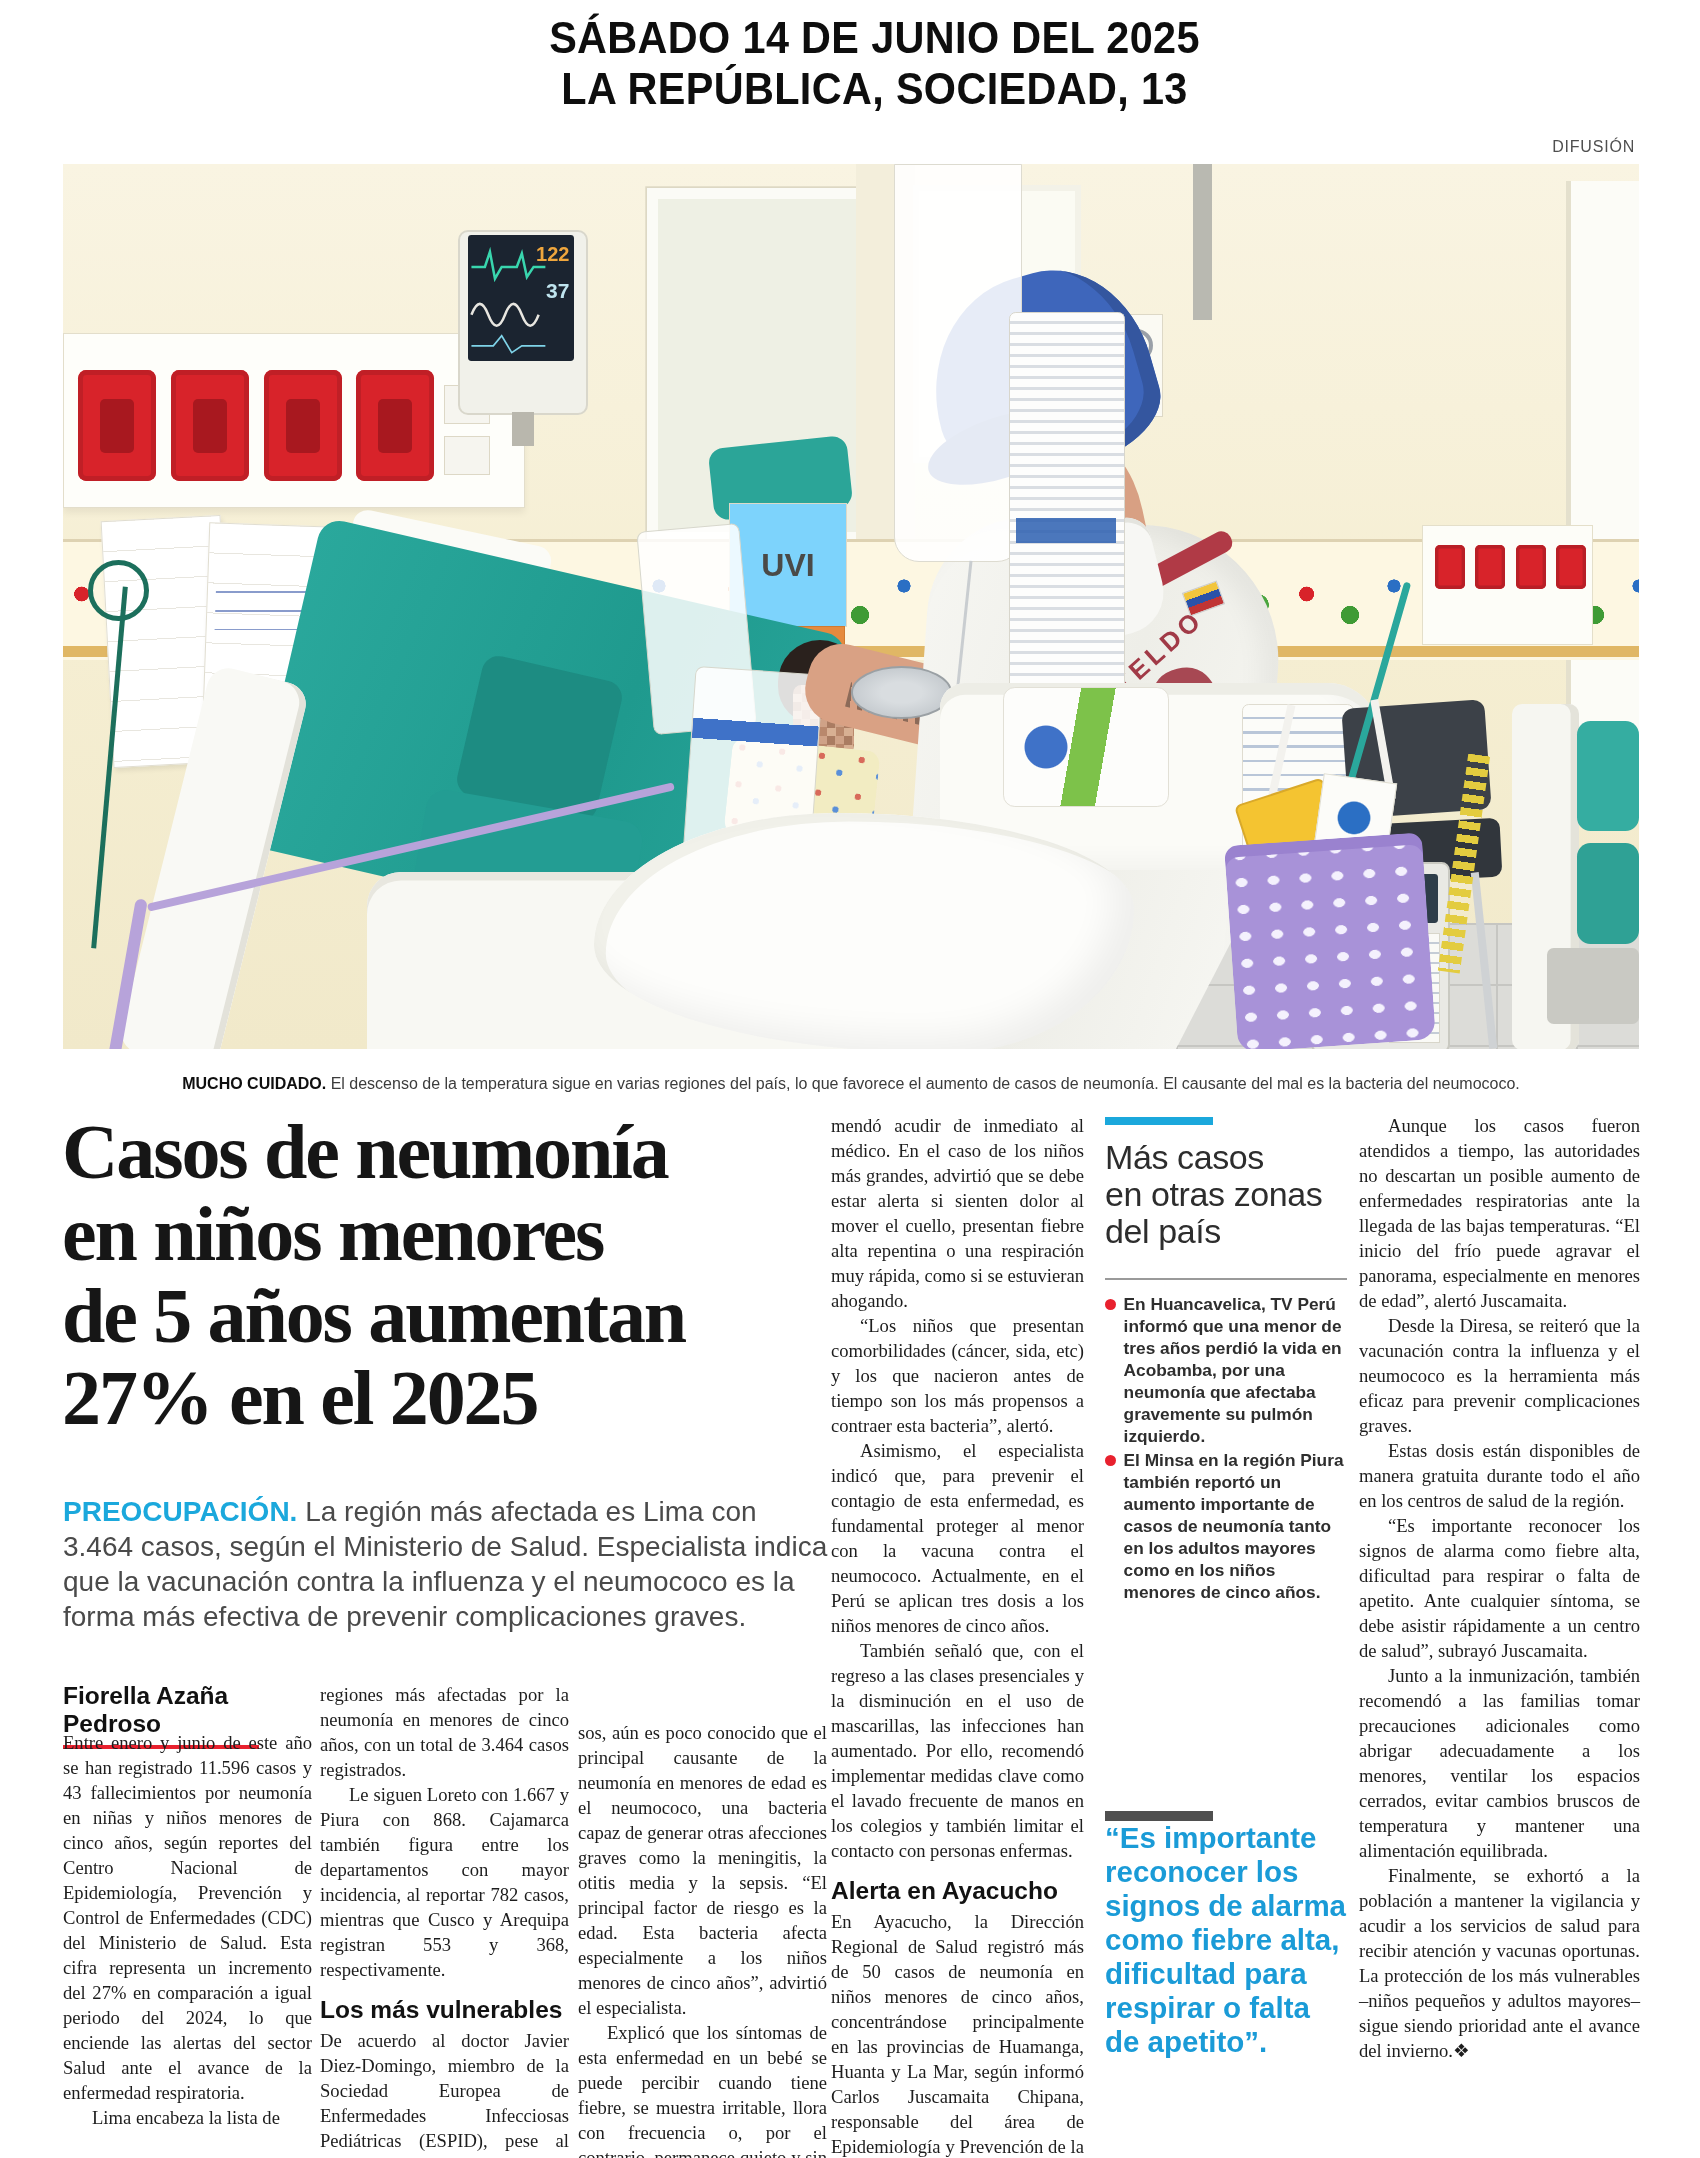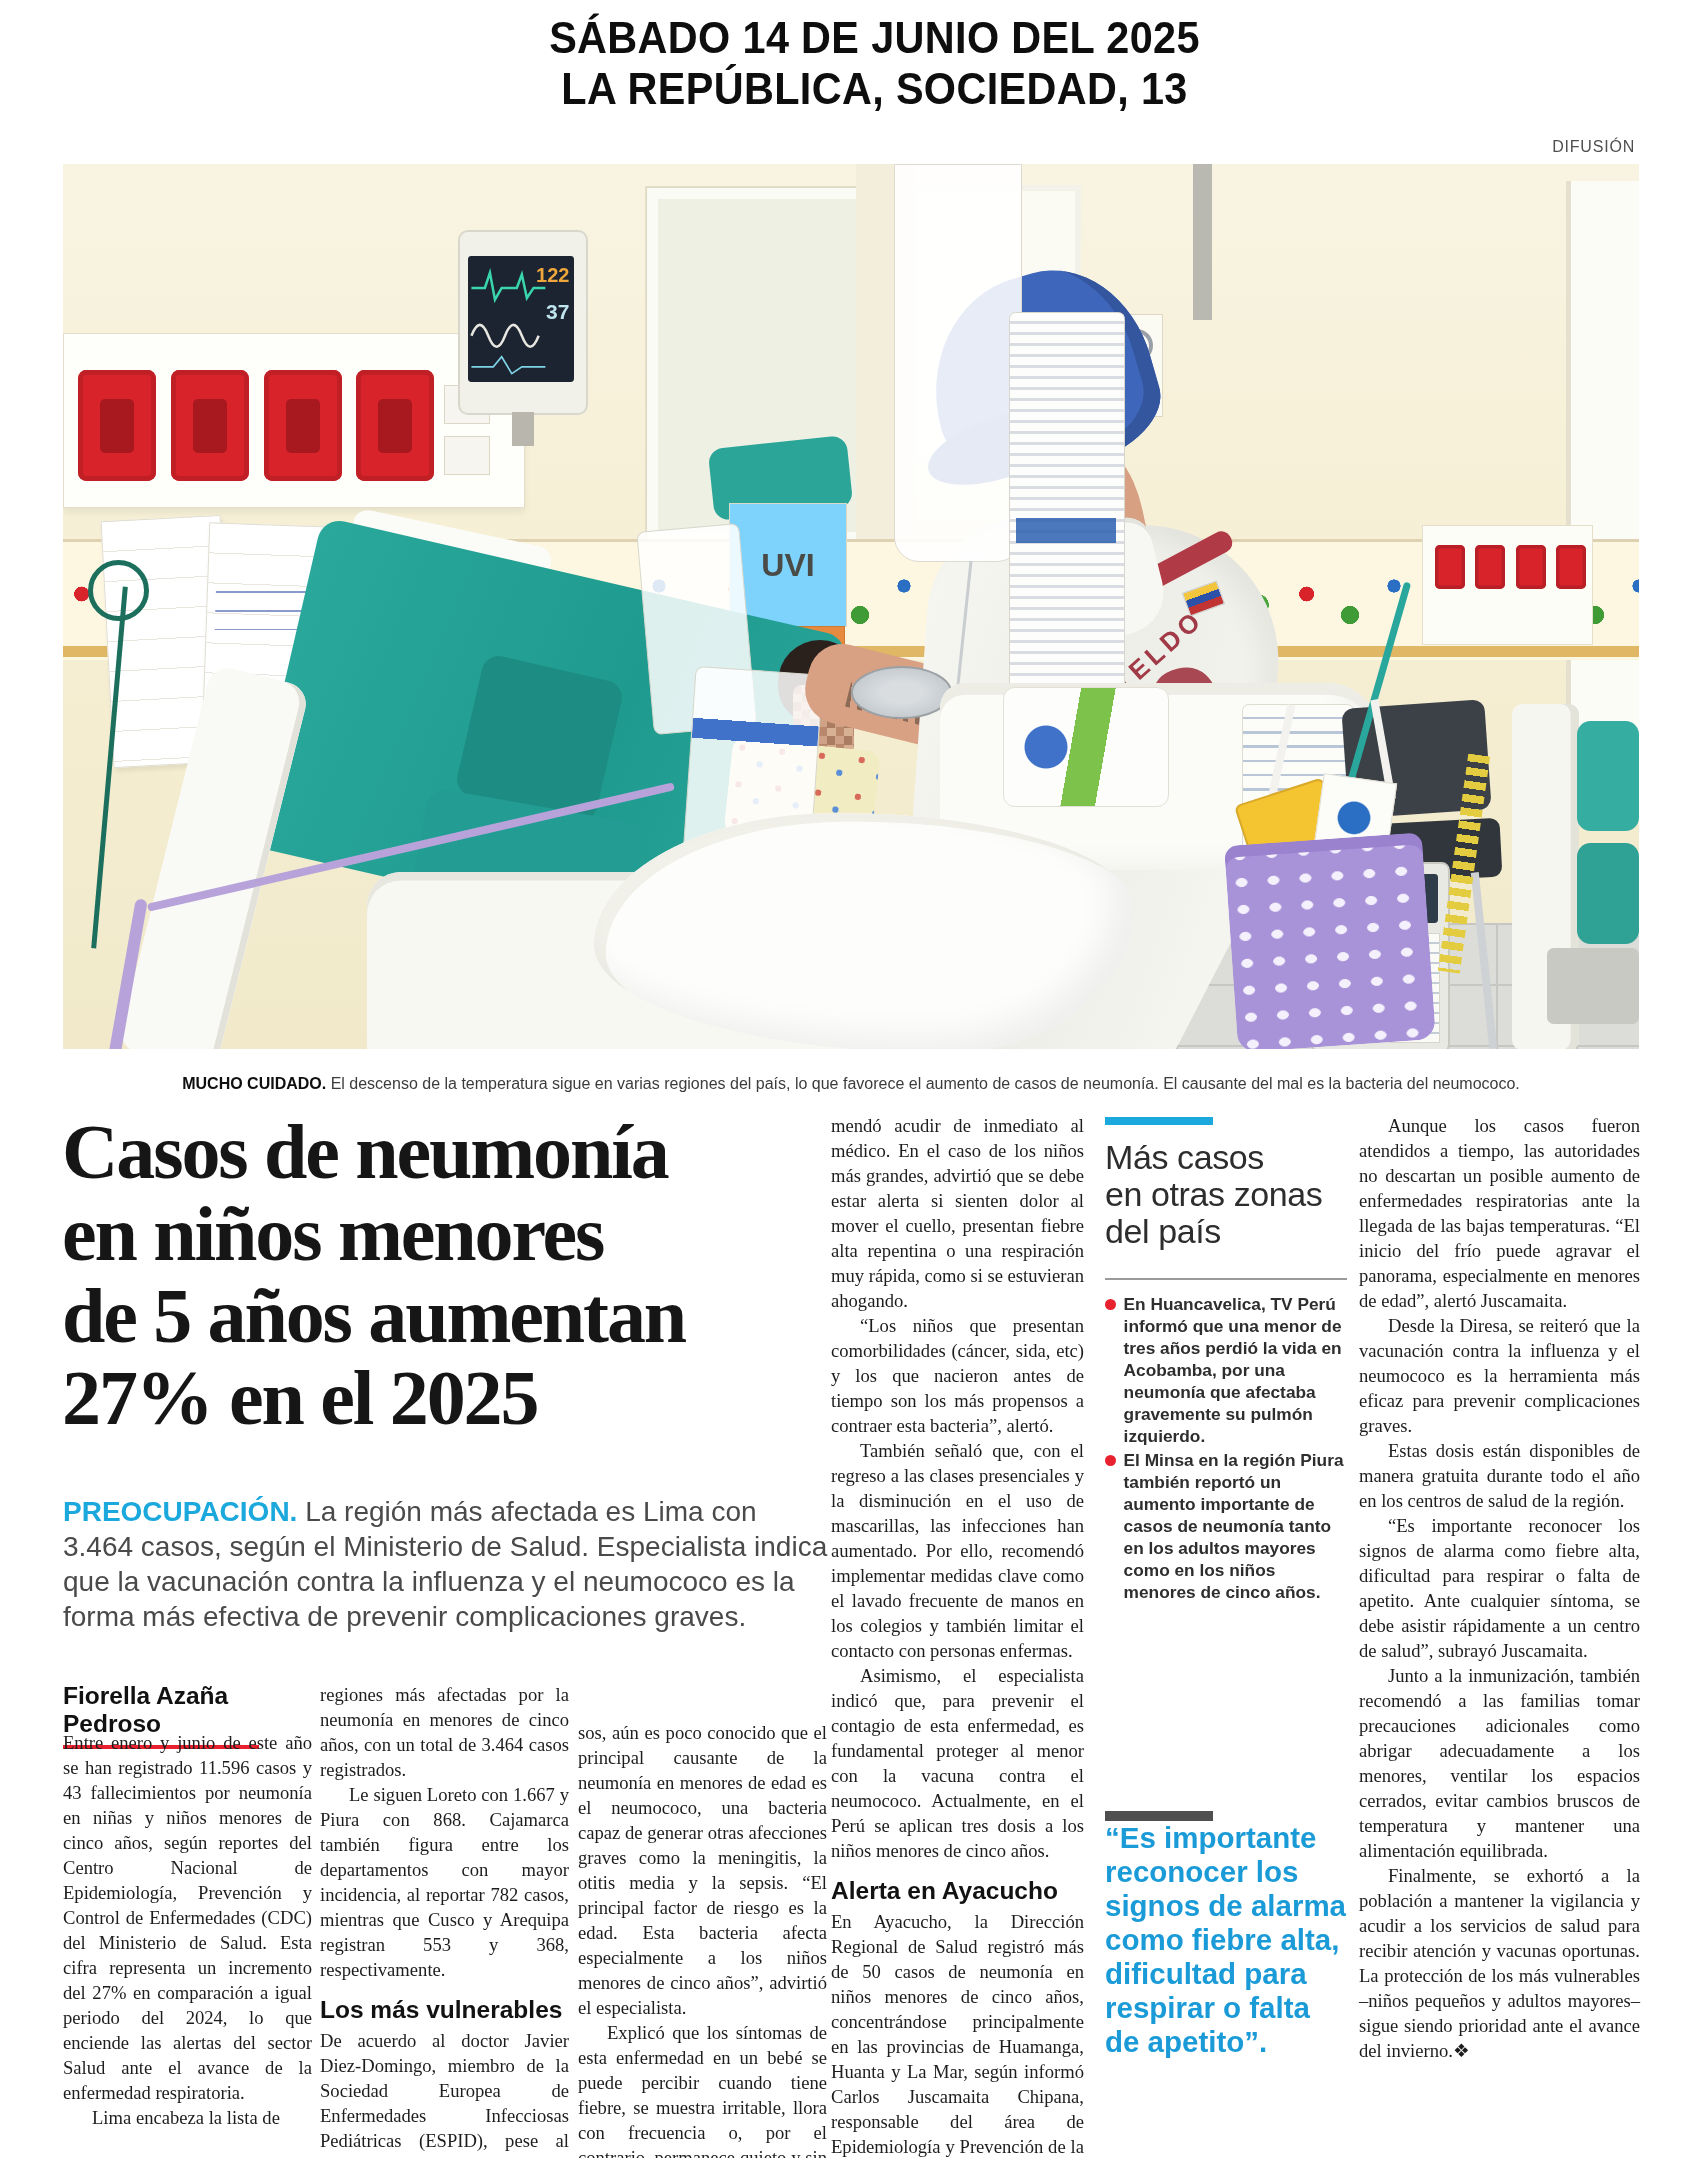--- a/index.html
+++ b/index.html
@@ -32,21 +32,21 @@
     background-size:245px 118px;background-repeat:repeat-x;
     border-top:3.4px solid #ded2b2;}
   .strip-edge{left:0;top:482px;width:100%;height:11px;background:#e0b765;}
   .outlet-panel{left:0;top:169px;width:460px;height:173px;background:#fefefa;border:1.7px solid #e3decb;box-shadow:0 5px 6.7px rgba(0,0,0,.06);}
   .outlet{top:206px;width:78px;height:111px;background:#d8232a;border-radius:8.4px;box-shadow:inset 0 0 0 5px #c01f26;}
   .outlet::after{content:"";position:absolute;left:22px;top:29px;width:34px;height:54px;background:#a8181f;border-radius:5px;}
   .o1{left:15px}.o2{left:108px}.o3{left:201px}.o4{left:293px}
   .switch{left:381px;top:221px;width:44px;height:37px;background:#f6f5ef;border:1.7px solid #ddd8c6;}
   .switch.s2{top:272px;}
   .monitor{left:395px;top:66px;width:126px;height:181px;background:#f1f1ea;border-radius:10px;border:2.5px solid #d9d7cb;}
-  .monitor-screen{left:8.4px;top:24px;width:106px;height:126px;background:#1b2430;border-radius:3.4px;}
+  .monitor-screen{left:8.4px;top:3px;width:106px;height:126px;background:#1b2430;border-radius:3.4px;}
   .mv1{right:5px;top:8.4px;font-family:"Liberation Sans",sans-serif;font-weight:700;font-size:20px;color:#efa63d;}
   .mv2{right:5px;top:44px;font-family:"Liberation Sans",sans-serif;font-weight:700;font-size:21px;color:#bfe4ee;}
   .monitor-stand{left:52px;top:180px;width:22px;height:34px;background:#b9b7ad;}
   .sign{background:#ffffff;border:1.7px solid #e0ddd0;box-shadow:1.7px 3.4px 5px rgba(0,0,0,.08);
     background-image:repeating-linear-gradient(#ffffff 0 29px,#e8e6df 29px 30px);}
   .sign1{left:44px;top:354px;width:118px;height:245px;transform:rotate(-3deg);}
   .sign2{left:142px;top:361px;width:156px;height:243px;transform:rotate(2deg);}
   .sign-num{right:15px;top:5px;font-family:"Liberation Serif",serif;font-style:italic;font-weight:700;
     font-size:34px;color:#3c55a8;}
   .scribble{left:8.4px;top:56px;width:135px;height:51px;
@@ -355,22 +355,22 @@
   </div>
 
   <div class="col col3">
     <p>sos, aún es poco conocido que el principal causante de la neumonía en menores de edad es el neumococo, una bacteria capaz de generar otras afecciones graves como la meningitis, la otitis media y la sepsis. “El principal factor de riesgo es la edad. Esta bacteria afecta especialmente a los niños menores de cinco años”, advirtió el especialista.</p>
     <p class="ind">Explicó que los síntomas de esta enfermedad en un bebé se puede percibir cuando tiene fiebre, se muestra irritable, llora con frecuencia o, por el contrario, permanece quieto y sin reacción. Por ese motivo, reco-</p>
   </div>
 
   <div class="col col4">
     <p>mendó acudir de inmediato al médico. En el caso de los niños más grandes, advirtió que se debe estar alerta si sienten dolor al mover el cuello, presentan fiebre alta repentina o una respiración muy rápida, como si se estuvieran ahogando.</p>
     <p class="ind">“Los niños que presentan comorbilidades (cáncer, sida, etc) y los que nacieron antes de tiempo son los más propensos a contraer esta bacteria”, alertó.</p>
+    <p class="ind">Asimismo, el especialista indicó que, para prevenir el contagio de esta enfermedad, es fundamental proteger al menor con la vacuna contra el neumococo. Actualmente, en el Perú se aplican tres dosis a los niños menores de cinco años.</p>
     <p class="ind">También señaló que, con el regreso a las clases presenciales y la disminución en el uso de mascarillas, las infecciones han aumentado. Por ello, recomendó implementar medidas clave como el lavado frecuente de manos en los colegios y también limitar el contacto con personas enfermas.</p>
-    <p class="ind">Asimismo, el especialista indicó que, para prevenir el contagio de esta enfermedad, es fundamental proteger al menor con la vacuna contra el neumococo. Actualmente, en el Perú se aplican tres dosis a los niños menores de cinco años.</p>
     <h3 class="subhead">Alerta en Ayacucho</h3>
     <p>En Ayacucho, la Dirección Regional de Salud registró más de 50 casos de neumonía en niños menores de cinco años, concentrándose principalmente en las provincias de Huamanga, Huanta y La Mar, según informó Carlos Juscamaita Chipana, responsable del área de Epidemiología y Prevención de la Diresa.</p>
   </div>
 
   <aside class="sidebar">
     <div class="sb-bar"></div>
     <h2 class="sb-title">
       <span>Más casos</span>
       <span>en otras zonas</span>
       <span>del país</span>

